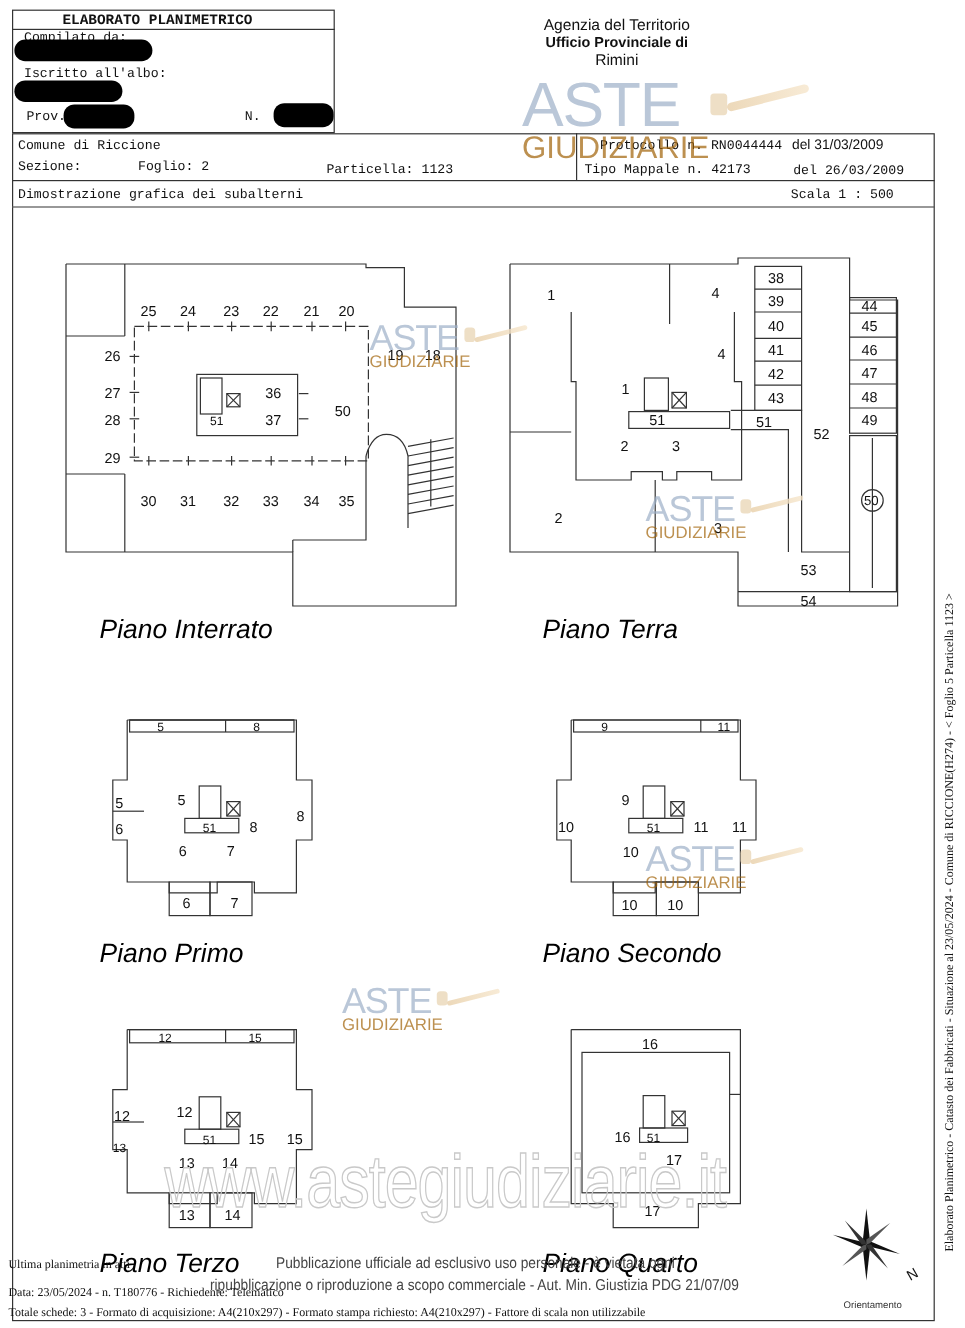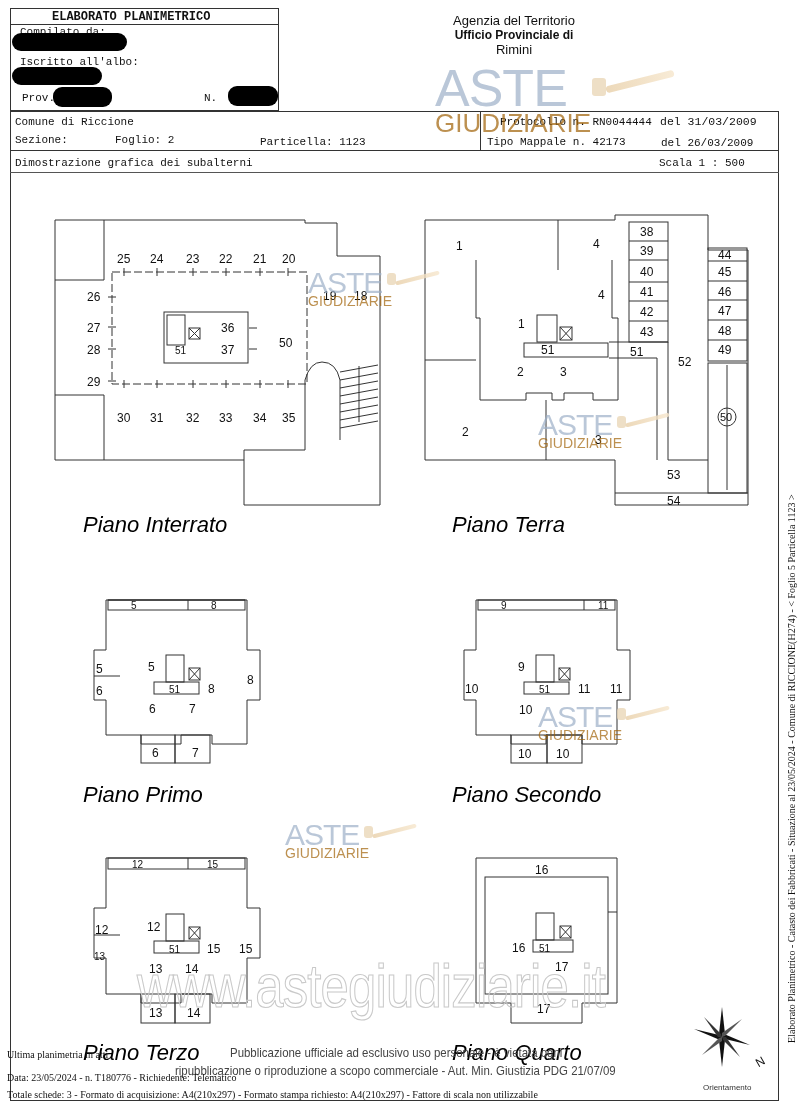--- a/index.html
+++ b/index.html
@@ -1,18 +1,18 @@
 <!DOCTYPE html>
 <html><head>
 <meta charset="utf-8">
 <style>
   html,body{margin:0;padding:0;background:#fff;}
   body{width:804px;height:1107px;position:relative;overflow:hidden;font-family:"Liberation Sans",sans-serif;color:#111;}
   .mono{font-family:"Liberation Mono","DejaVu Sans Mono",monospace;}
-  .serif{font-family:Liberation Mono, monospace;}
+  .serif{font-family:Liberation Sans, sans-serif;}
   .abs{position:absolute;}
   .box{position:absolute;border:1px solid #444;box-sizing:border-box;}
   .redact{position:absolute;background:#000;border-radius:9px;}
   .hdrtxt{font-size:11px;white-space:nowrap;}
   .floor-title{position:absolute;font-style:italic;font-size:22px;font-family:"Liberation Sans",sans-serif;color:#000;white-space:nowrap;}
   svg text{font-family:"Liberation Sans",sans-serif;}
   .wm-aste{position:absolute;font-family:"Liberation Sans",sans-serif;color:#9db0c8;opacity:.7;line-height:1;}
   .wm-aste .a{font-size:30px;letter-spacing:-1px;display:block;}
   .wm-aste .g{font-size:14px;letter-spacing:0px;display:block;margin-top:-4px;color:#a16207;}
   .gavel{position:absolute;height:7px;background:linear-gradient(90deg,#e8cfa8,#f6e6cc);border-radius:4px;transform:rotate(-14deg);opacity:.8;}
@@ -44,21 +44,21 @@
 </div>
 
 <div class="box" style="left:10px;top:111px;width:769px;height:990px;border:1.5px solid #333;"></div>
 <div class="abs" style="left:10px;top:150px;width:769px;border-top:1.5px solid #333;"></div>
 <div class="abs" style="left:10px;top:172px;width:769px;border-top:1px solid #555;"></div>
 <div class="abs" style="left:480px;top:111px;height:39px;border-left:1px solid #333;"></div>
 
 <div class="abs mono hdrtxt" style="left:15px;top:116px;">Comune di Riccione</div>
 <div class="abs mono hdrtxt" style="left:15px;top:134px;">Sezione:</div>
 <div class="abs mono hdrtxt" style="left:115px;top:134px;">Foglio: 2</div>
-<div class="abs mono hdrtxt" style="left:260px;top:136px;">Particella: 1123</div>
+<div class="abs mono hdrtxt" style="left:272px;top:136px;">Particella: 1123</div>
 <div class="abs mono hdrtxt" style="left:500px;top:116px;">Protocollo n. RN0044444</div>
 <div class="abs serif hdrtxt" style="left:660px;top:115px;font-size:11.5px;">del  31/03/2009</div>
 <div class="abs mono hdrtxt" style="left:487px;top:136px;">Tipo Mappale n. 42173</div>
 <div class="abs mono hdrtxt" style="left:661px;top:137px;">del 26/03/2009</div>
 <div class="abs mono hdrtxt" style="left:15px;top:157px;">Dimostrazione grafica dei subalterni</div>
 <div class="abs mono hdrtxt" style="left:659px;top:157px;">Scala 1 : 500</div>
 
 <svg class="abs" style="left:0;top:0;" width="804" height="1107" viewBox="0 0 804 1107">
   <g fill="none" stroke="#333" stroke-width="1">
 

